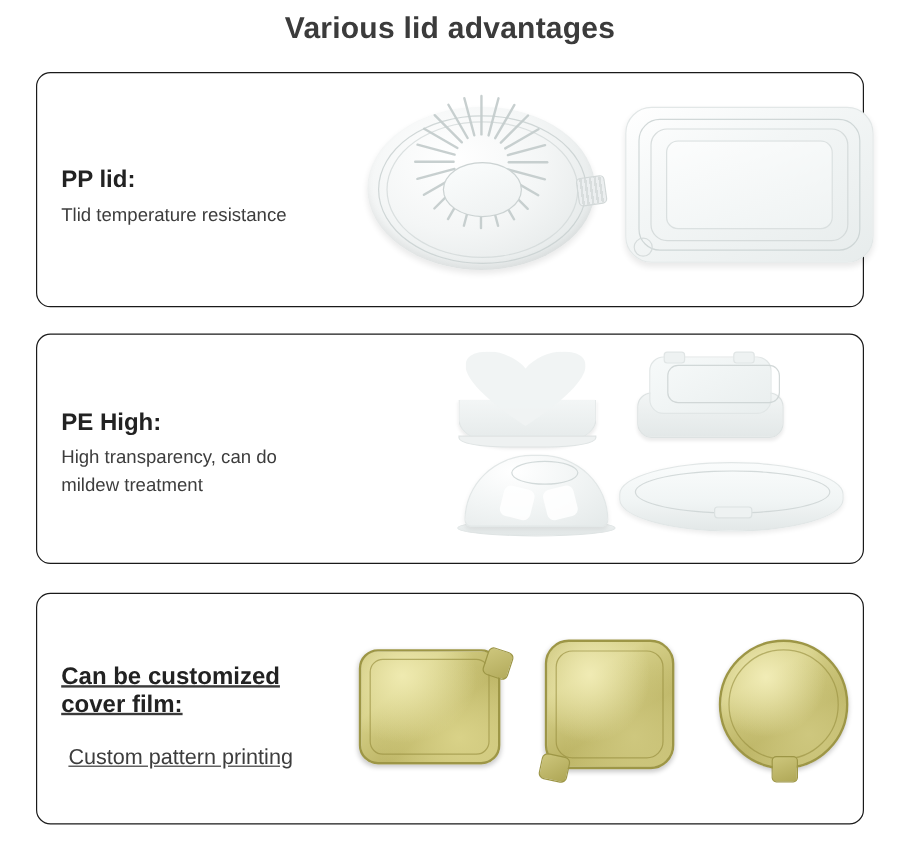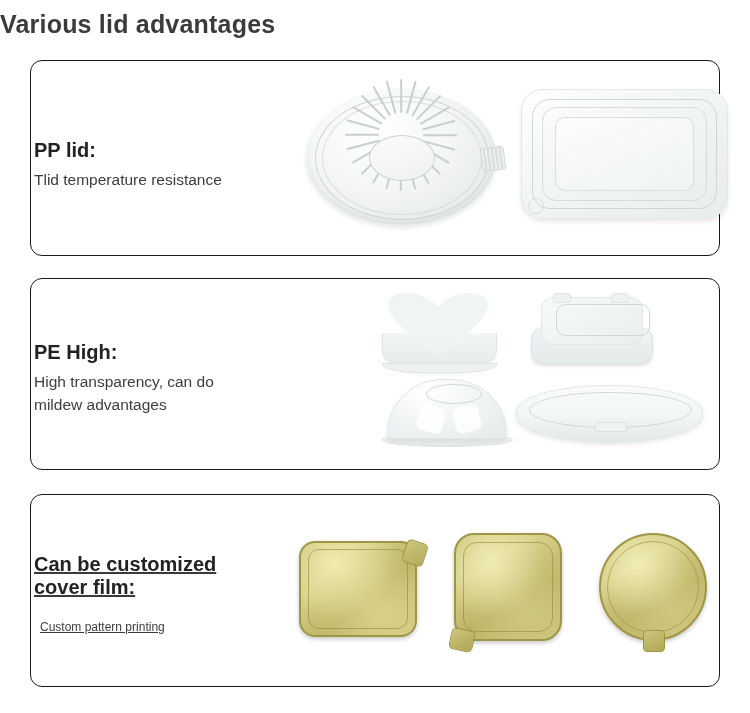--- a/index.html
+++ b/index.html
@@ -2,44 +2,44 @@
 <html><head>
 <meta charset="utf-8">
 <style>
   html,body{margin:0;padding:0;}
   body{
     width:750px;height:713px;background:#ffffff;
     font-family:"Liberation Sans", sans-serif;
     color:#3a3a3a;overflow:hidden;position:relative;
   }
   #page-title{
-    position:absolute;left:0;top:10px;width:750px;
+    position:absolute;left:0;top:10px;width:750px;text-align:center;
     font-size:25px;font-weight:bold;color:#3b3b3b;letter-spacing:.2px;
   }
   .panel{
     position:absolute;left:30px;width:690px;
     border:1.3px solid #1a1a1a;border-radius:12px;background:#fff;
     box-sizing:border-box;
   }
   #panel-1{top:60px;height:196px;}
   #panel-2{top:278px;height:192px;}
   #panel-3{top:494px;height:193px;}
 
-  .panel-text{position:absolute;left:3px;}
+  .panel-text{position:absolute;left:20px;}
   .panel-heading{
     font-size:20px;font-weight:bold;color:#222;line-height:1.15;margin:0 0 6px 0;
     white-space:pre-line;
   }
   .panel-desc{
     font-size:15.5px;color:#3d3d3d;line-height:1.5;margin:0;white-space:pre-line;
   }
   #panel-1 .panel-text{top:78px;}
   #panel-2 .panel-text{top:62px;}
   #panel-3 .panel-text{top:58px;text-decoration:underline;}
-  #panel-3 .panel-desc{padding-left:6px;font-size:12px;margin-top:19px;}
+  #panel-3 .panel-desc{padding-left:6px;font-size:18px;margin-top:19px;}
 
   .art{position:absolute;}
 
   
   #pp-round-lid{left:275px;top:28px;width:200px;height:140px;}
   .rl-body{
     position:absolute;left:0;top:0;width:190px;height:136px;border-radius:50%;
     background:radial-gradient(ellipse at 38% 32%, #ffffff 0%, #f4f6f6 45%, #e6eaea 78%, #dfe4e4 100%);
     box-shadow:0 3px 5px rgba(0,0,0,.09), inset 0 -4px 6px rgba(0,0,0,.05);
   }
@@ -224,21 +224,21 @@
       <div class="rr-notch"></div>
     </div>
   </div>
 </section>
 
 <section class="panel" id="panel-2">
 
   <div class="panel-text">
     <p class="panel-heading">PE High:</p>
     <p class="panel-desc">High transparency, can do
-mildew advantages</p>
+mildew treatment</p>
   </div>
 
   <div class="art" id="pet-heart">
     <div class="hl-base"></div>
     <div class="hl-top"></div>
     <div class="hl-rim"></div>
   </div>
 
   <div class="art" id="pet-square">
     <div class="sq-base"></div>

